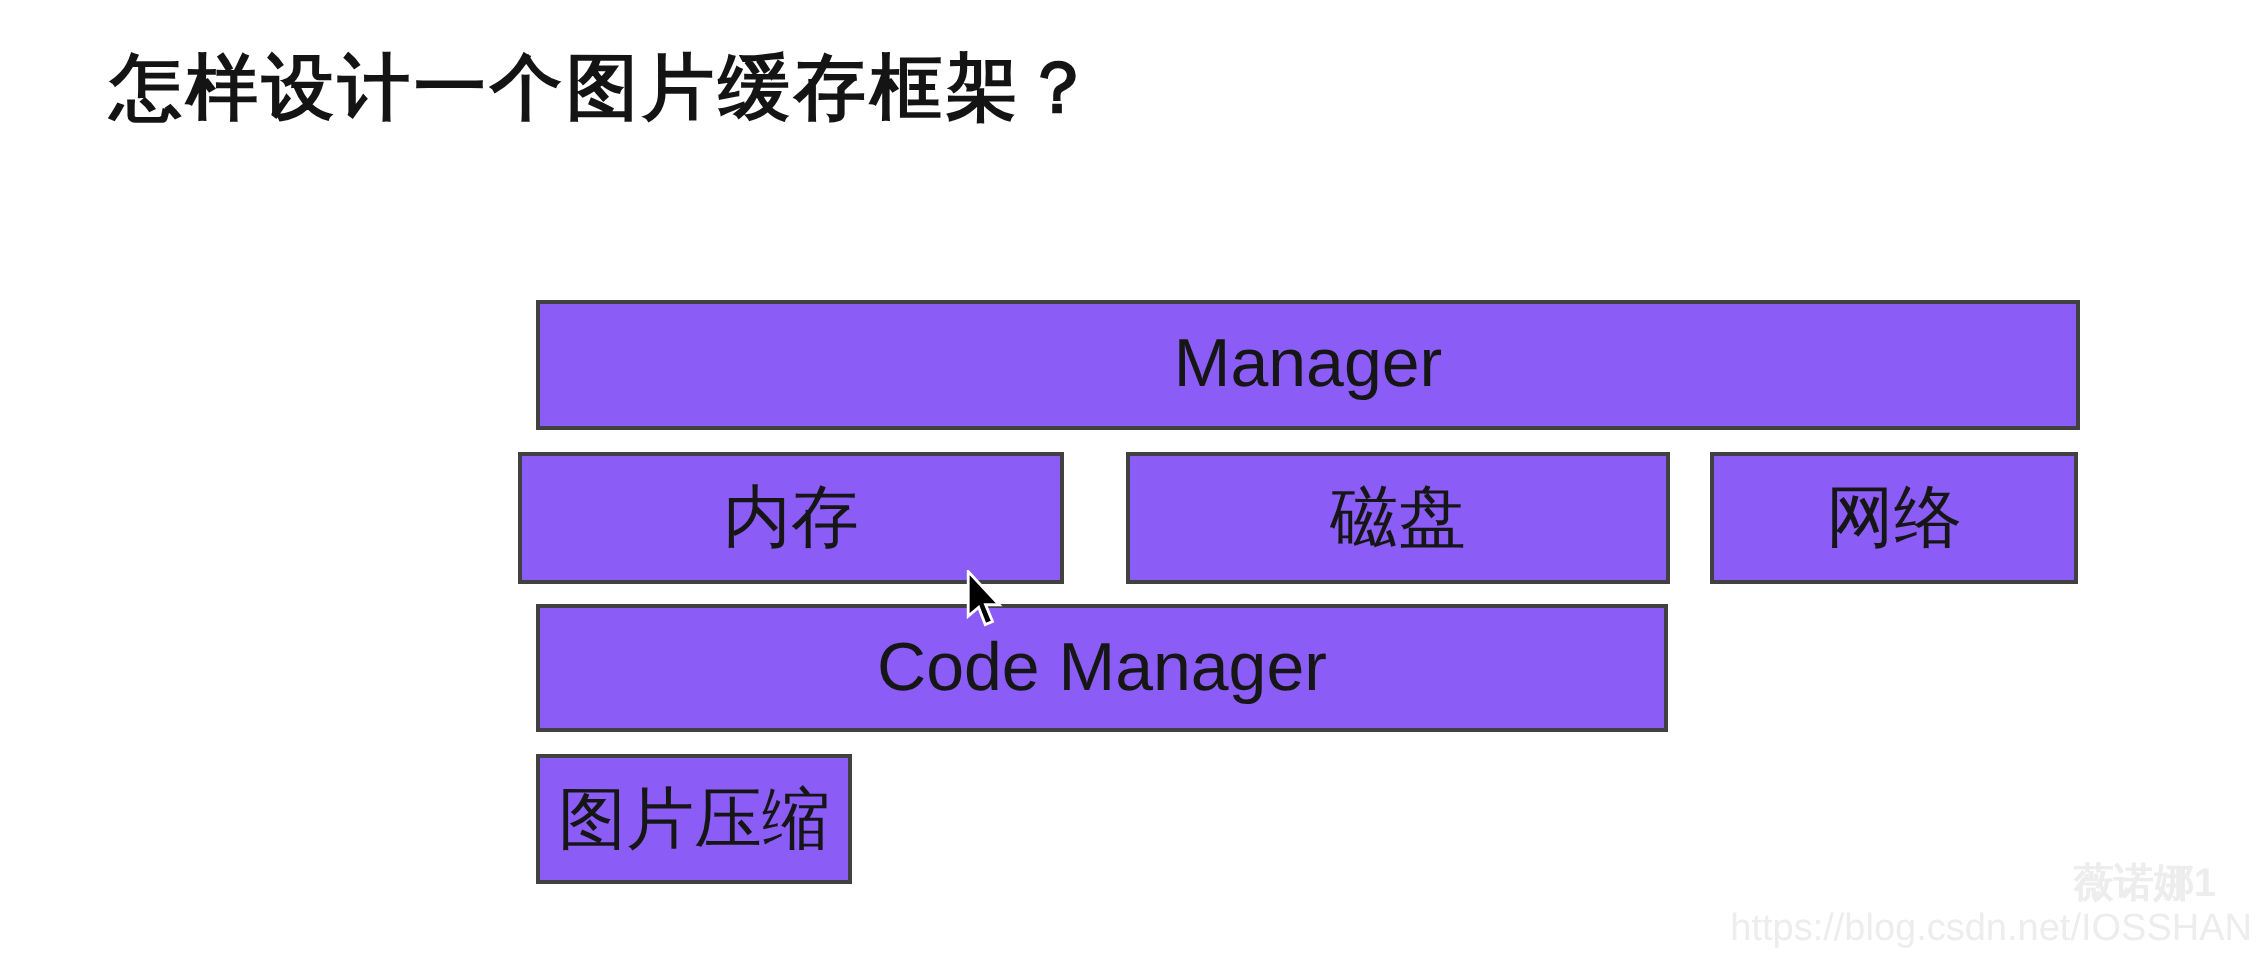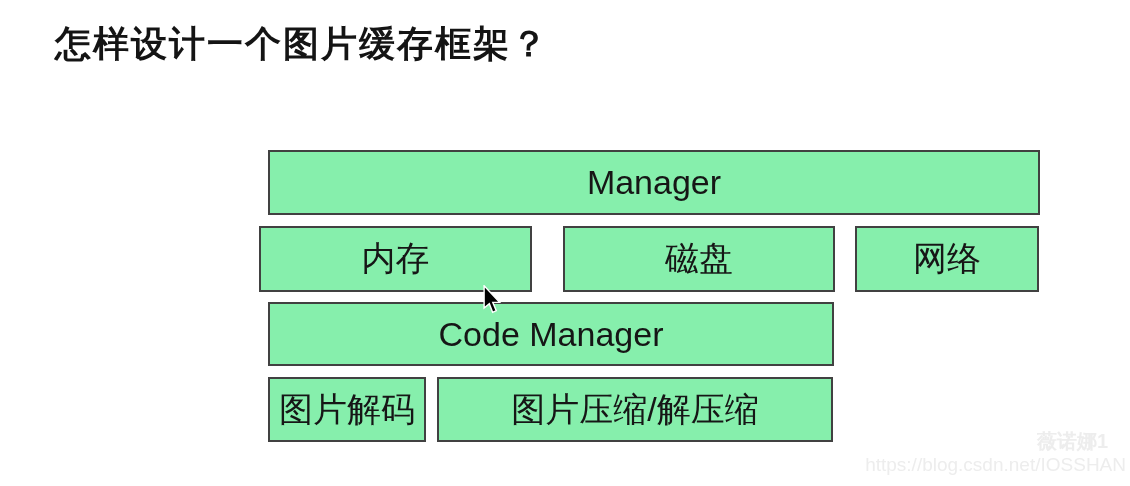--- a/index.html
+++ b/index.html
@@ -23,21 +23,21 @@
     font-size: 36px;
     font-weight: 600;
     color: #141414;
     letter-spacing: 2px;
     white-space: nowrap;
   }
   .box {
     position: absolute;
     box-sizing: border-box;
     border: 2px solid #414141;
-    background: #86efac;
+    background: #8b5cf6;
     display: flex;
     align-items: center;
     justify-content: center;
     font-size: 34px;
     color: #161616;
     white-space: nowrap;
   }
   .box-manager        { left: 268px; top: 150px; width: 772px; height: 65px; }
   .box-memory         { left: 259px; top: 226px; width: 273px; height: 66px; }
   .box-disk           { left: 563px; top: 226px; width: 272px; height: 66px; text-align: center; }
@@ -81,23 +81,22 @@
   <div class="box box-manager">Manager</div>
 
   <div class="box box-memory">内存</div>
 
   <div class="box box-disk">磁盘</div>
 
   <div class="box box-network">网络</div>
 
   <div class="box box-code-manager">Code Manager</div>
 
-  <div class="box box-image-decode">图片解码</div>
+  <div class="box box-image-decode">图片压缩</div>
 
-  <div class="box box-image-compress">图片压缩/解压缩</div>
 
   <svg class="cursor" viewBox="0 0 12 19">
     <polygon points="1,0.5 1,14.6 4.3,11.8 6.4,17.3 8.7,16.3 6.5,11 10.8,11" fill="#000000" stroke="#ffffff" stroke-width="0.9"></polygon>
   </svg>
 
   <div class="wm-name">薇诺娜1</div>
 
   <div class="wm-url">https://blog.csdn.net/IOSSHAN</div>
 
 </div>

